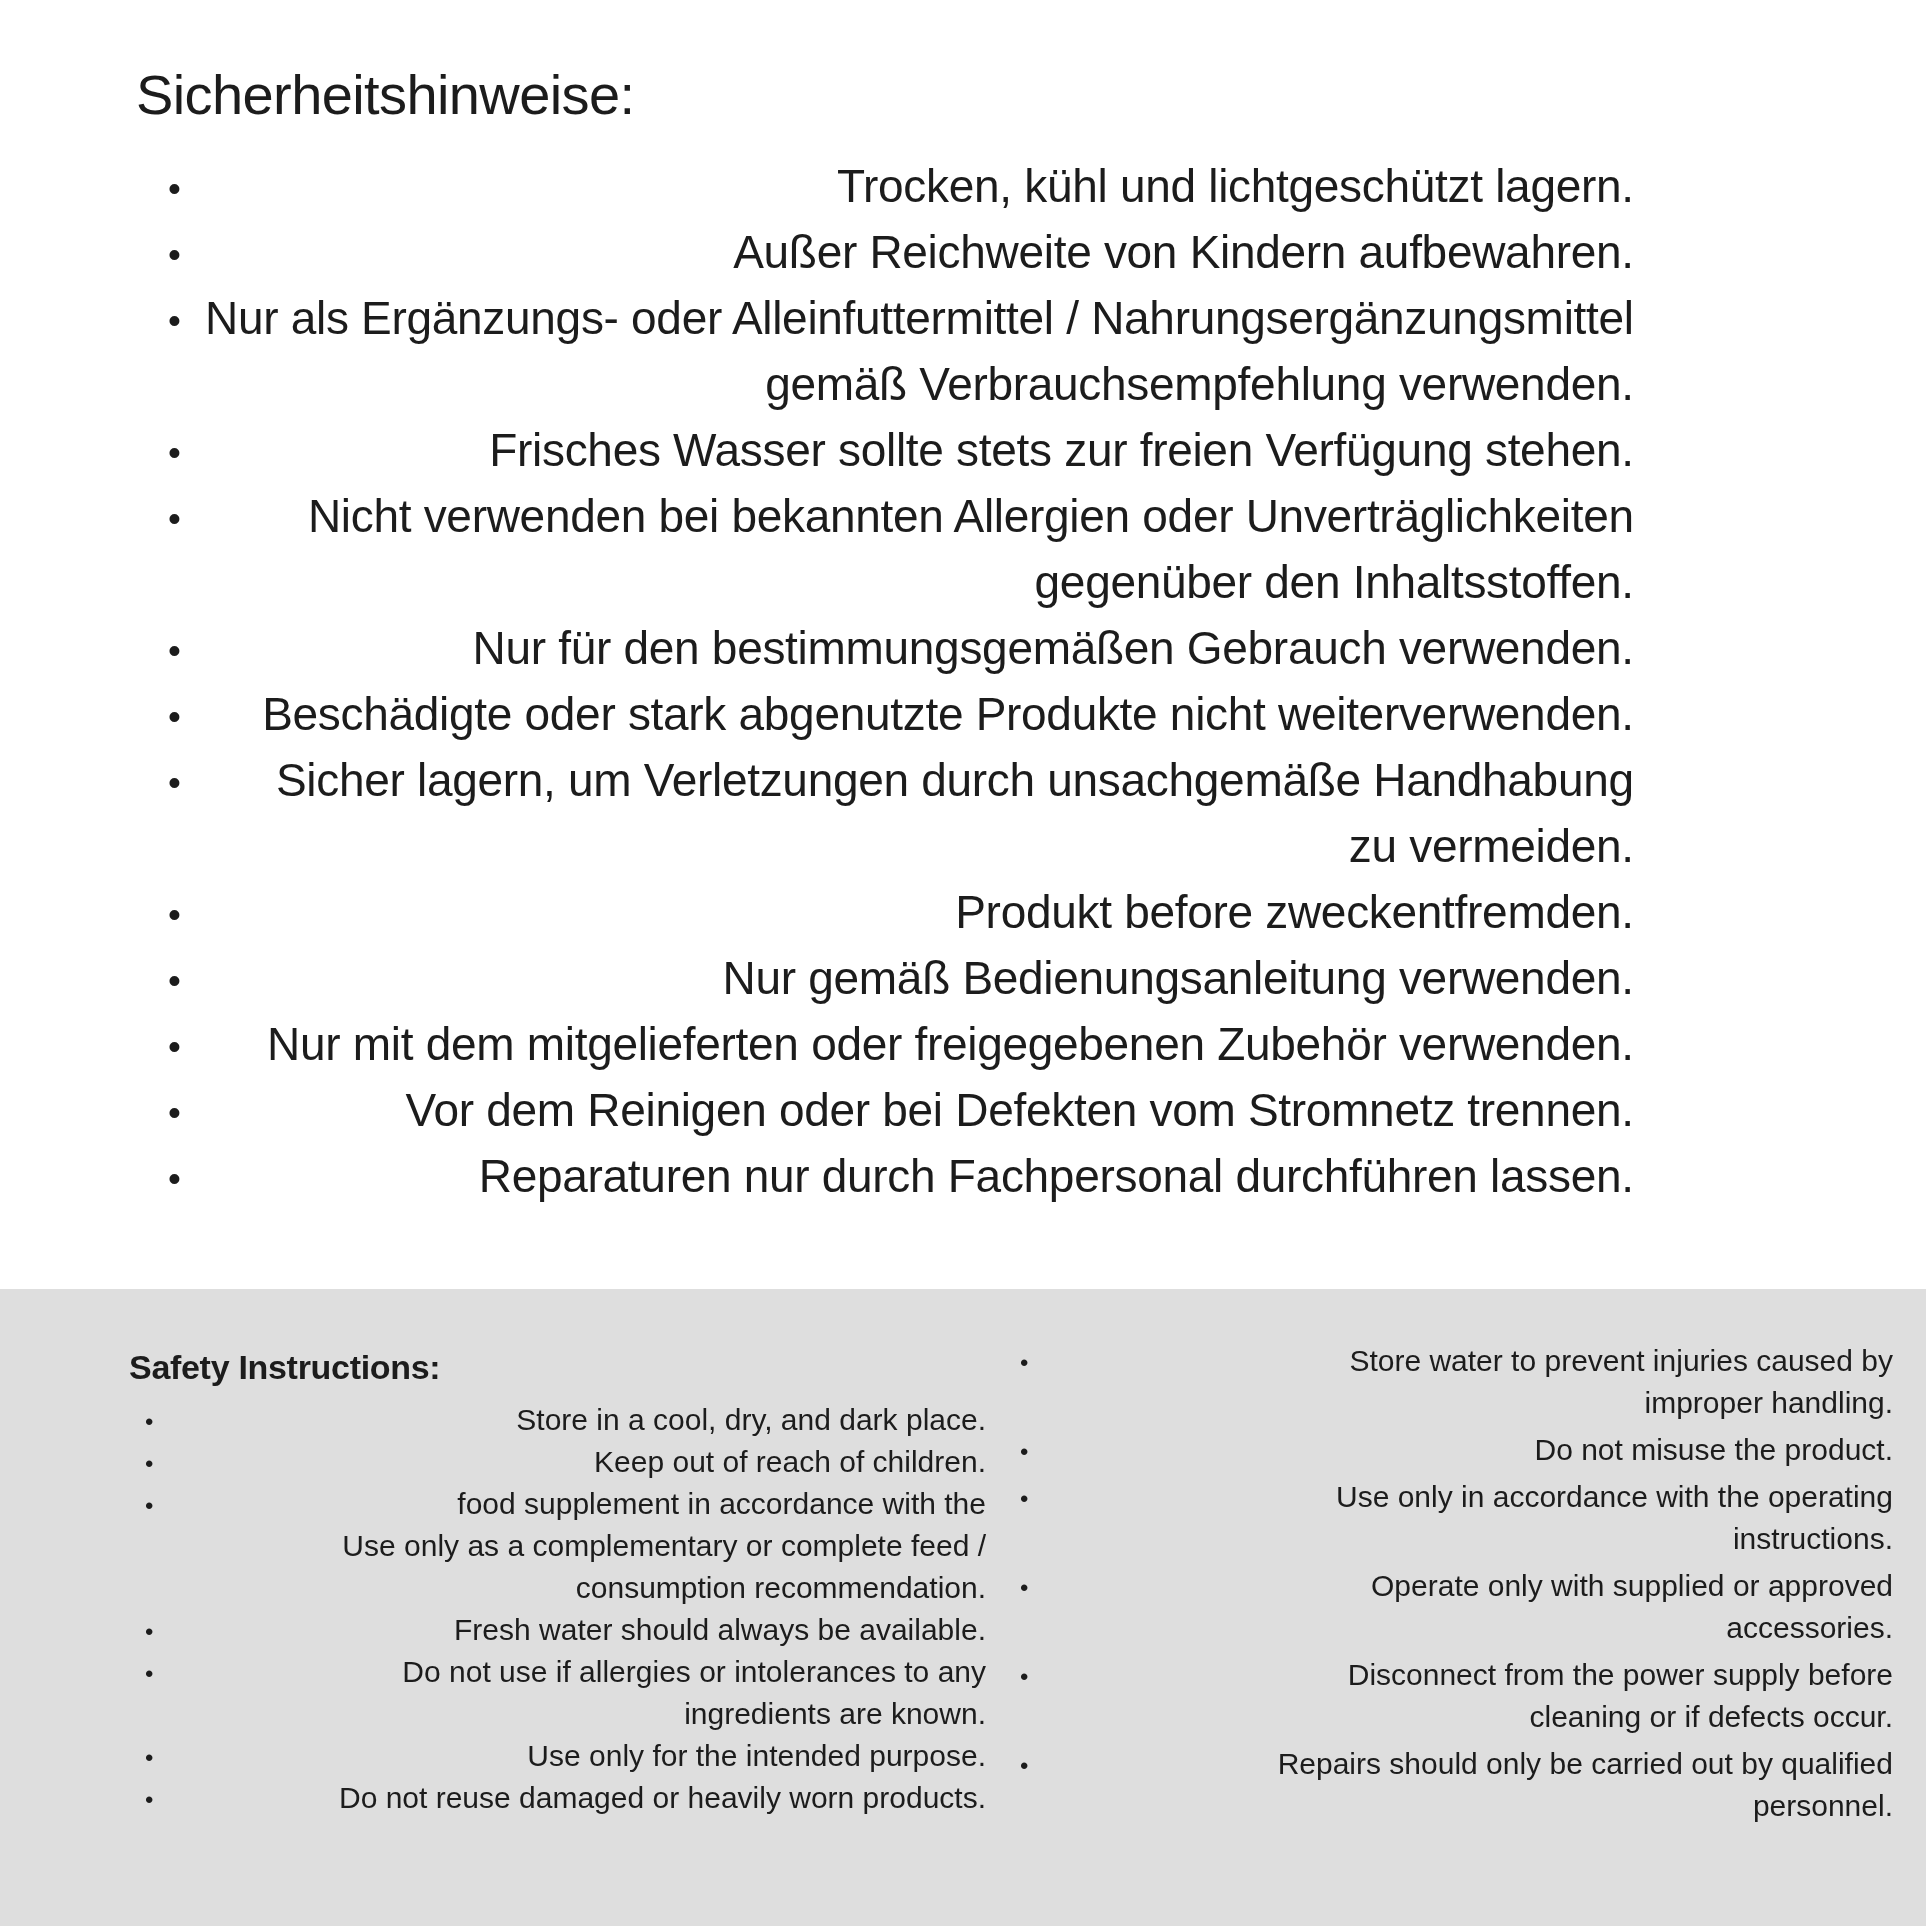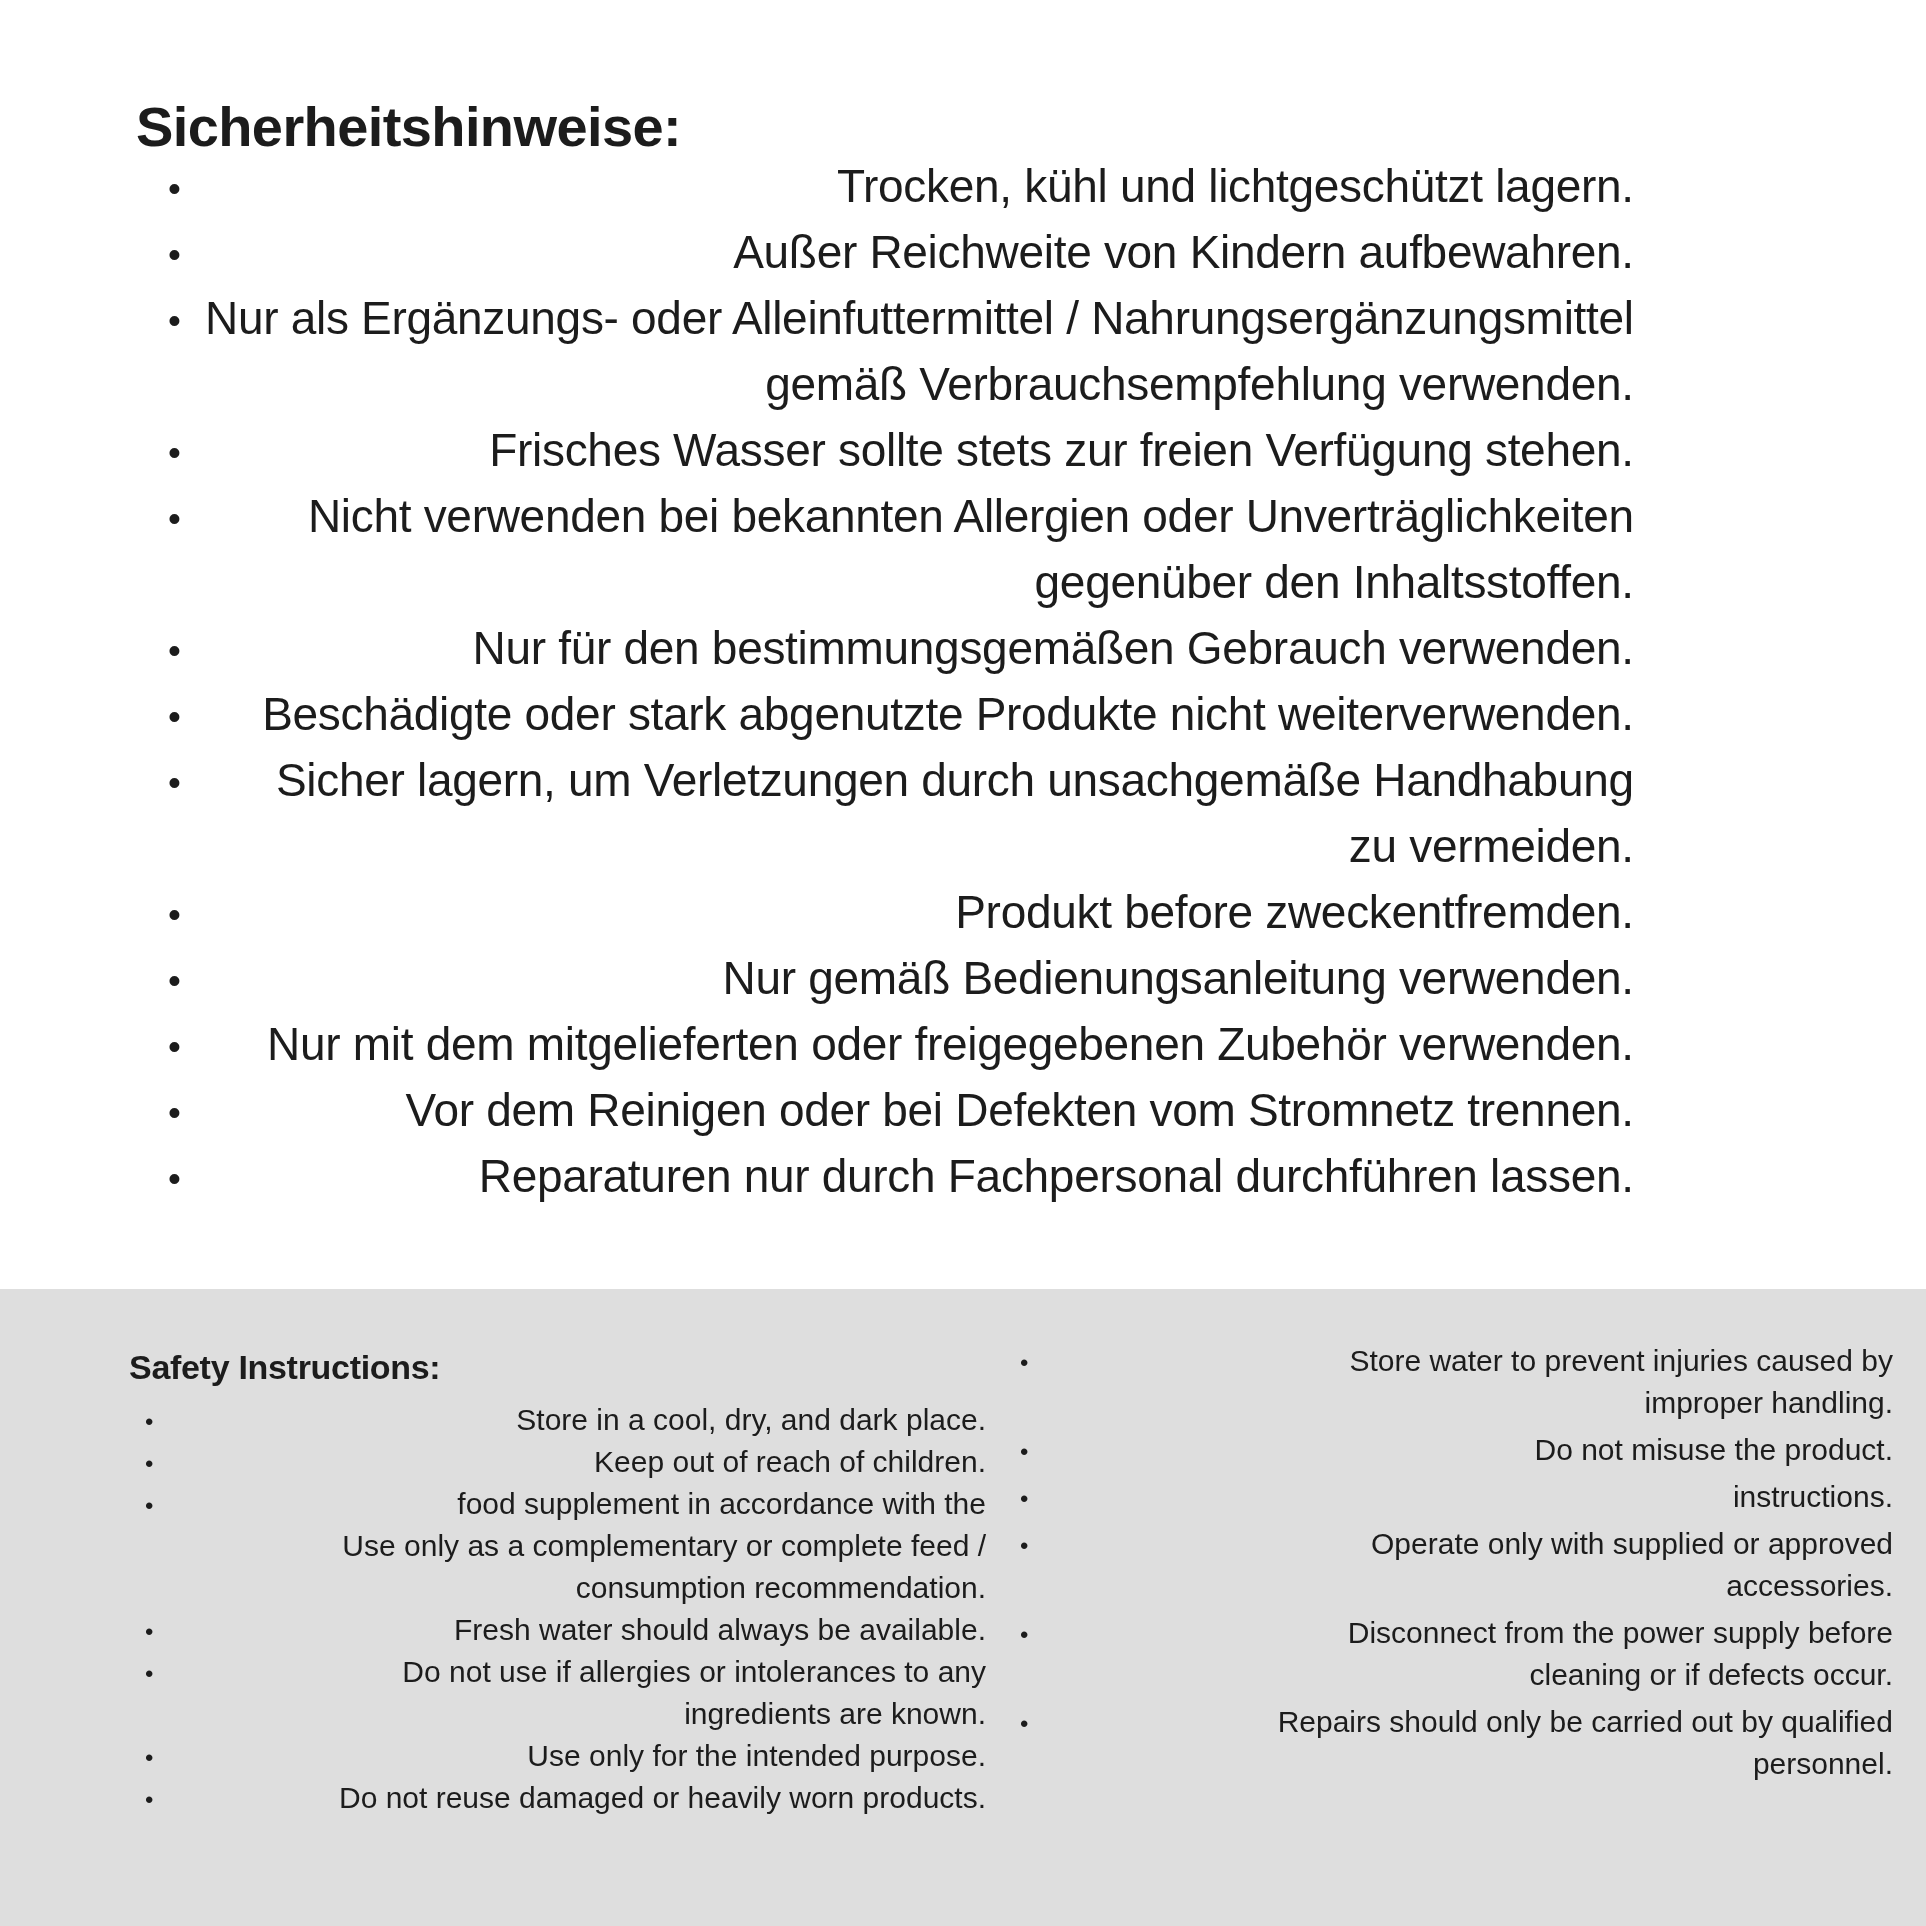--- a/index.html
+++ b/index.html
@@ -22,24 +22,23 @@
     left: 0; top: 0;
     width: 1926px;
     height: 1289px;
     background: #ffffff;
   }
   .german-heading {
     position: absolute;
     left: 136px;
     top: 62px;
     font-size: 56px;
-    font-weight: 700;
+    font-weight: 400;
     letter-spacing: -0.6px;
     white-space: nowrap;
-    margin-top: 32px;
   }
   .german-list {
     position: absolute;
     left: 168px;
     top: 153px;
     font-size: 46px;
     line-height: 66px;
     letter-spacing: -0.3px;
   }
 
@@ -248,20 +247,21 @@
       </div>
       <div class="bullet-item">
         <span class="bullet-marker">•</span>
         <div class="bullet-lines">
           <div class="line">Do not misuse the product.</div>
         </div>
       </div>
       <div class="bullet-item">
         <span class="bullet-marker">•</span>
         <div class="bullet-lines">
+          <div class="line">Use only in accordance with the operating</div>
           <div class="line">instructions.</div>
         </div>
       </div>
       <div class="bullet-item">
         <span class="bullet-marker">•</span>
         <div class="bullet-lines">
           <div class="line">Operate only with supplied or approved</div>
           <div class="line">accessories.</div>
         </div>
       </div>

